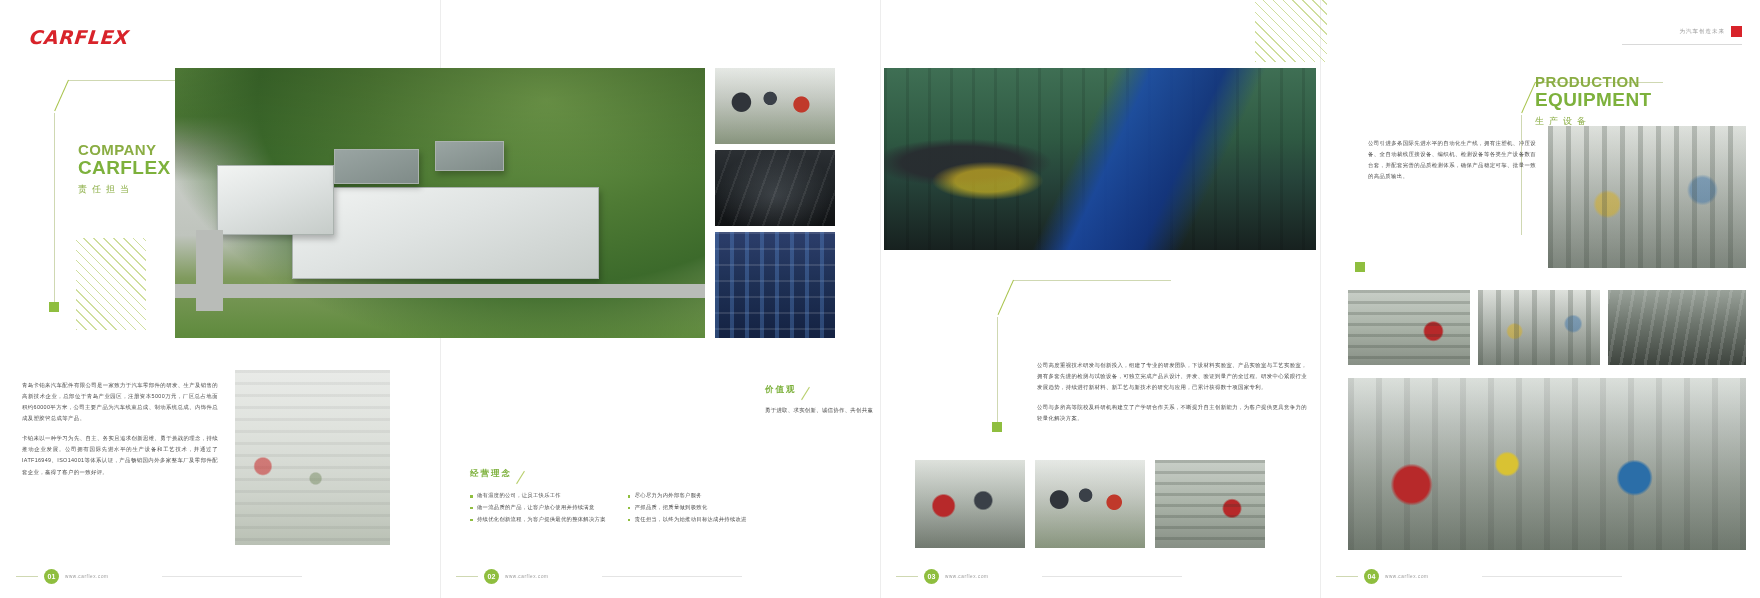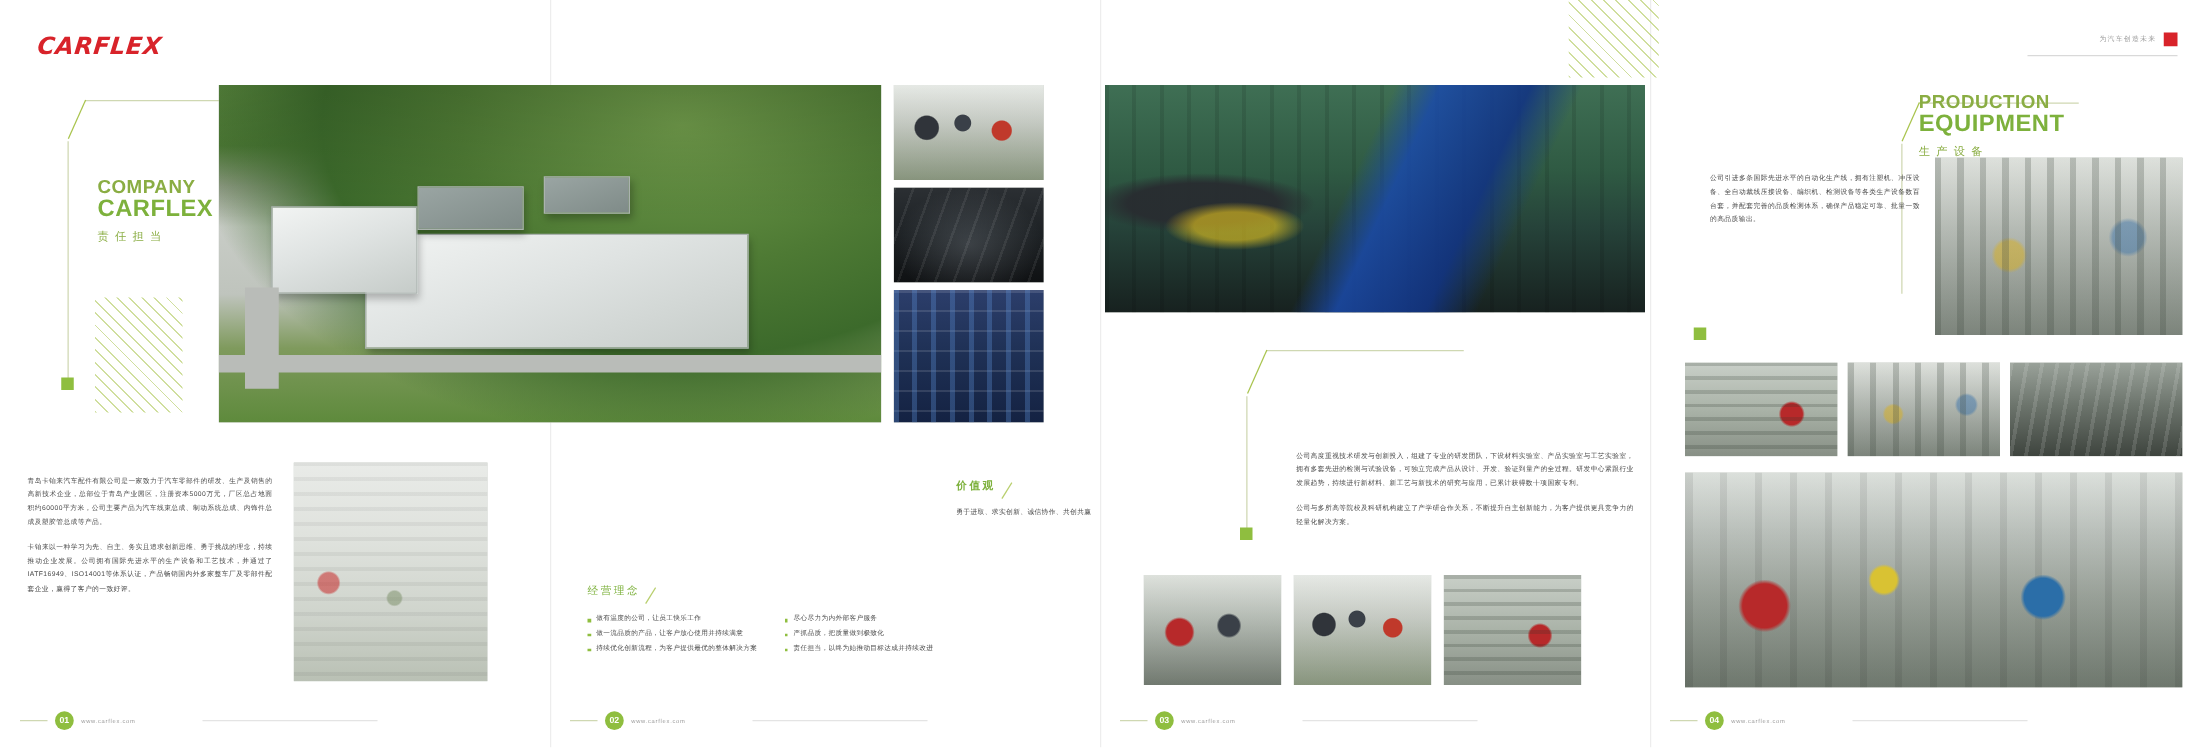--- a/index.html
+++ b/index.html
@@ -190,21 +190,21 @@
     font-size: 8.5px; color: #7db13c; font-weight: 700; letter-spacing: 2px;
     display: inline-block; position: relative;
   }
   .vhead-slash { position: absolute; width: 1px; height: 15px; background: #b9cf6e;
     transform: rotate(32deg); right: -9px; top: 2px; }
   .vcol .vtext { margin-top: 9px; font-size: 5.4px; line-height: 2.0; color: #4a4a4a; letter-spacing: .3px; }
 
   
   .phil { position: absolute; }
   .phil .phead {
-    font-size: 8.5px; color: #7db13c; font-weight: 400; letter-spacing: 2px;
+    font-size: 8.5px; color: #7db13c; font-weight: 700; letter-spacing: 2px;
     display: inline-block; position: relative;
   }
   .bullets { margin-top: 10px; display: flex; gap: 22px; }
   .bullets ul { list-style: none; }
   .bullets li {
     font-size: 5.3px; color: #4a4a4a; line-height: 2.25; letter-spacing: .3px;
     position: relative; padding-left: 7px; white-space: nowrap;
   }
   .bullets li:before {
     content: ""; position: absolute; left: 0; top: 5px;

